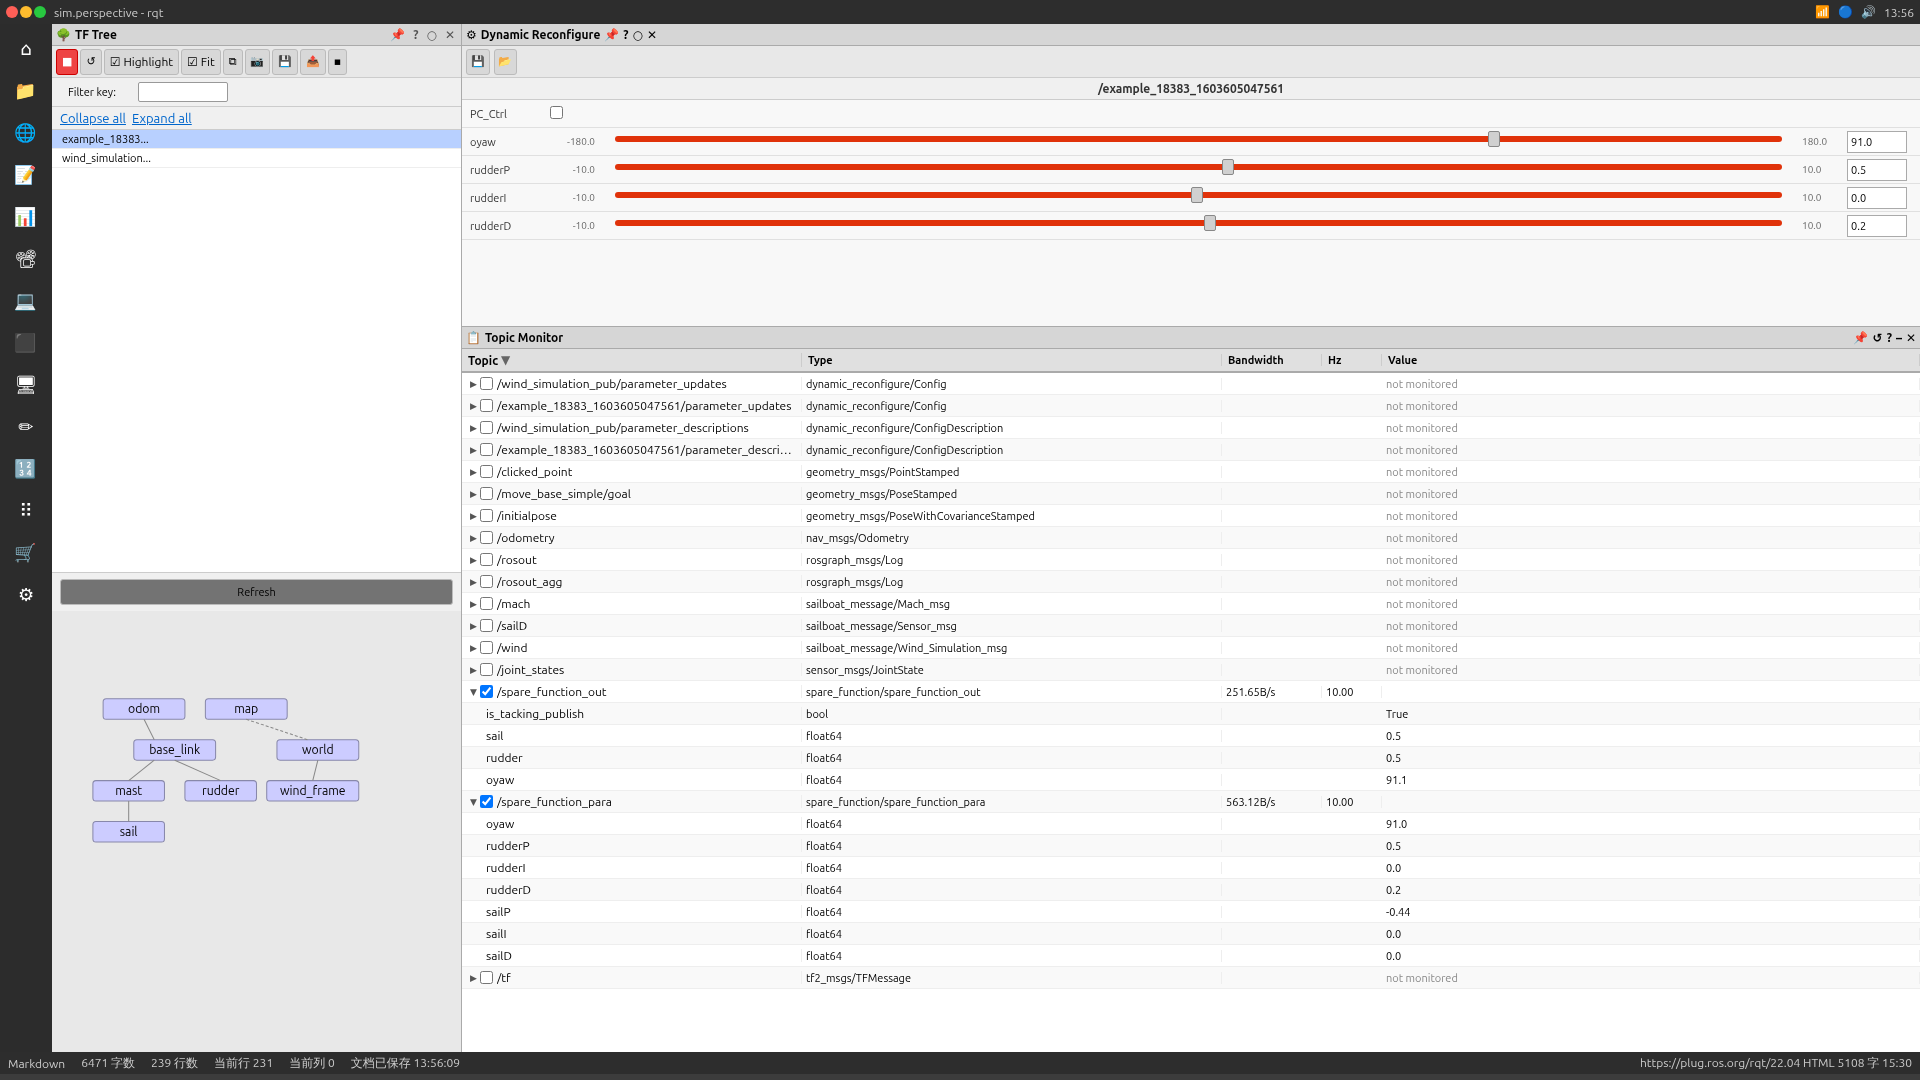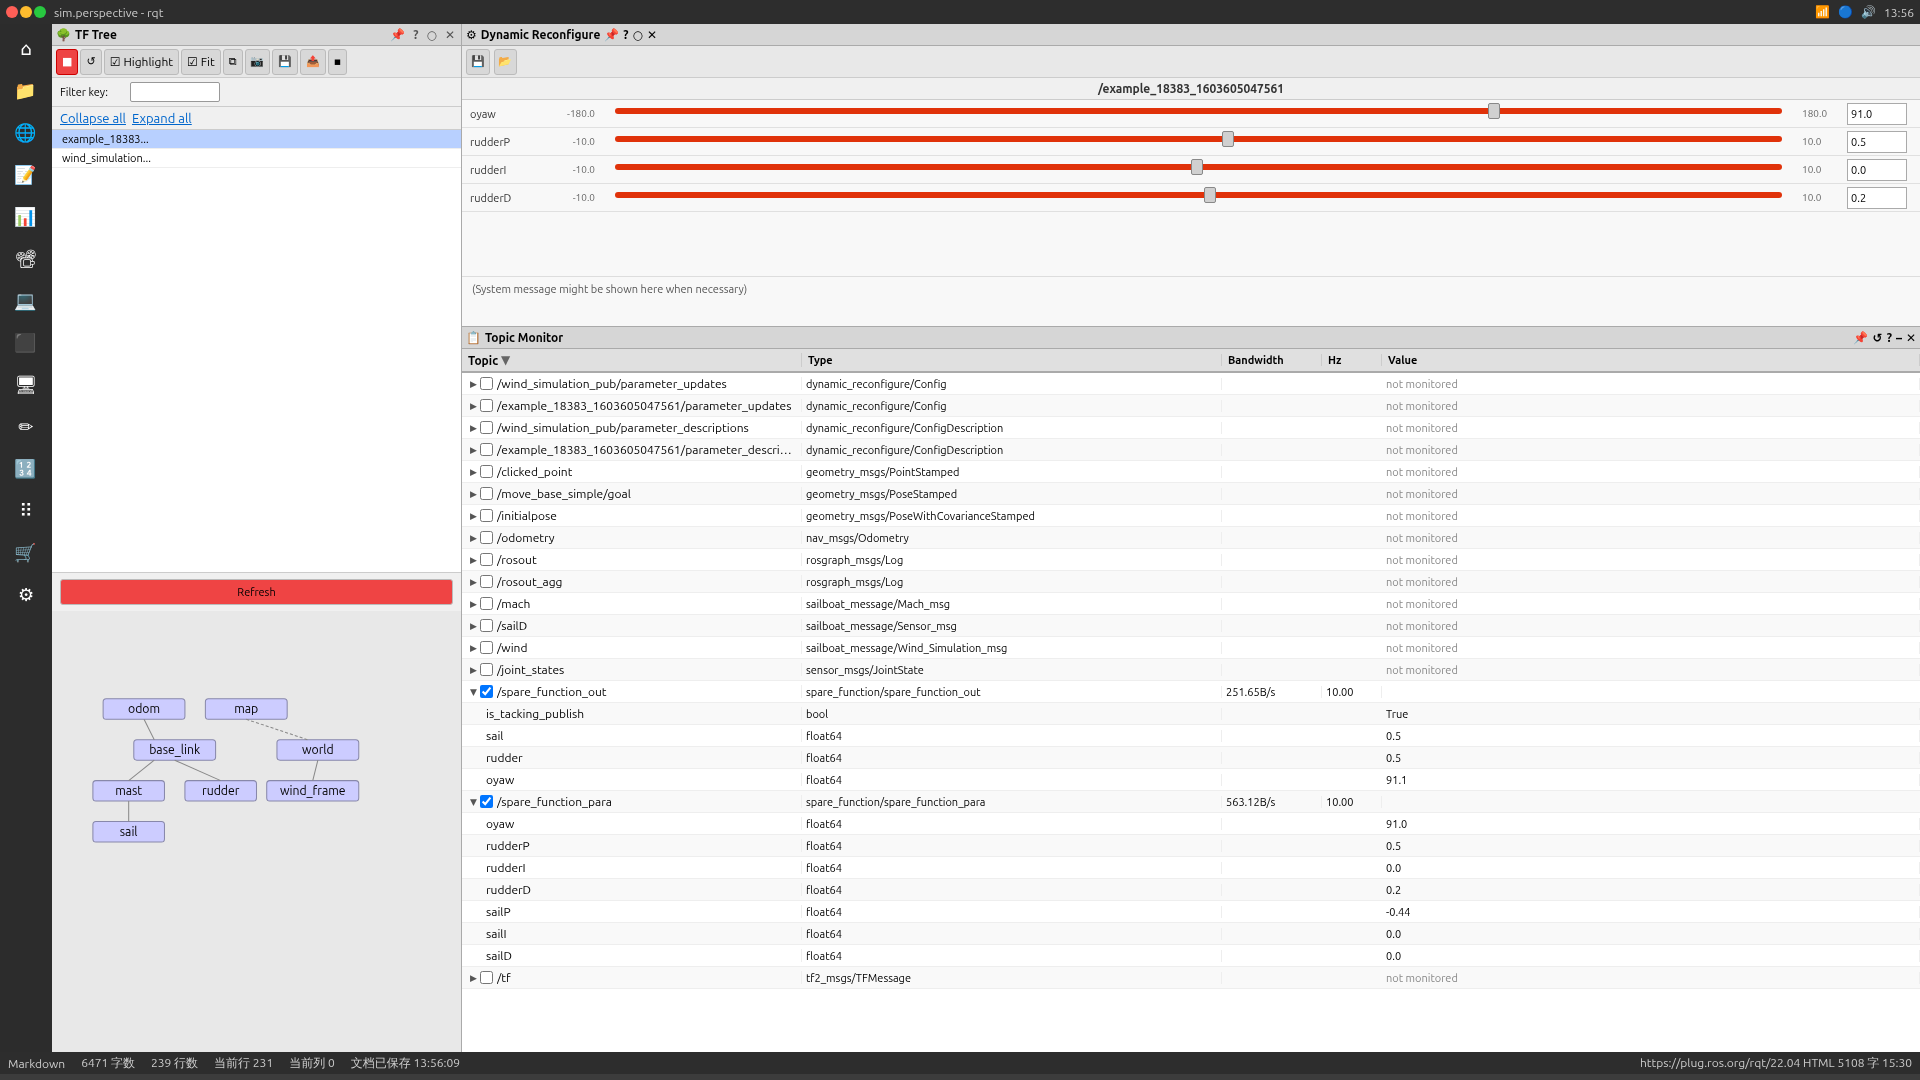--- a/index.html
+++ b/index.html
@@ -17,30 +17,30 @@
     .dock { width: 52px; background: #2c2c2c; display: flex; flex-direction: column; align-items: center; padding: 4px 0; gap: 2px; }
     .dock-icon { width: 40px; height: 40px; border-radius: 8px; display: flex; align-items: center; justify-content: center; cursor: pointer; color: #fff; font-size: 18px; }
 
     
     .tf-tree-panel { width: 410px; background: #f0f0f0; display: flex; flex-direction: column; border-right: 1px solid #aaa; }
     .panel-titlebar { background: #d6d6d6; height: 22px; display: flex; align-items: center; padding: 0 4px; gap: 4px; border-bottom: 1px solid #aaa; font-size: 11px; font-weight: bold; }
     .panel-titlebar .title { flex: 1; }
     .panel-titlebar .btn { cursor: pointer; color: #555; padding: 0 2px; }
     .tf-toolbar { background: #e8e8e8; height: 32px; display: flex; align-items: center; padding: 0 4px; gap: 2px; border-bottom: 1px solid #ccc; }
     .tf-toolbar .tb-btn { height: 26px; padding: 0 5px; background: #d8d8d8; border: 1px solid #bbb; border-radius: 3px; cursor: pointer; display: flex; align-items: center; gap: 3px; font-size: 11px; }
-    .filter-row { display: flex; align-items: center; gap: 22px; padding: 4px 8px; border-bottom: 1px solid #ccc; background: #f0f0f0; }
+    .filter-row { display: flex; align-items: center; gap: 22px; padding: 4px 16px; border-bottom: 1px solid #ccc; background: #f0f0f0; }
     .filter-row label { font-size: 11px; }
     .filter-row input { width: 90px; height: 20px; border: 1px solid #999; padding: 0 3px; font-size: 11px; border-radius: 2px; }
     .collapse-row { display: flex; gap: 6px; padding: 4px 8px; border-bottom: 1px solid #ccc; background: #f0f0f0; }
     .collapse-row .link { color: #06c; cursor: pointer; font-size: 13px; text-decoration: underline; }
     .tree-list { flex: 1; overflow-y: auto; background: #fff; }
     .tree-item { padding: 3px 10px; font-size: 11px; cursor: pointer; border-bottom: 1px solid #eee; }
     .tree-item.selected { background: #b8d0ff; }
     .refresh-btn-row { padding: 6px 8px; border-top: 1px solid #ccc; background: #f0f0f0; }
-    .refresh-btn { width: 100%; height: 26px; background: #ef4444; border: 1px solid #bbb; border-radius: 3px; cursor: pointer; font-size: 11px; }
+    .refresh-btn { width: 100%; height: 26px; background: #737373; border: 1px solid #bbb; border-radius: 3px; cursor: pointer; font-size: 11px; }
     .tf-canvas { flex: 1; background: #e8e8e8; overflow: hidden; position: relative; }
 
     
     .right-area { flex: 1; display: flex; flex-direction: column; overflow: hidden; }
 
     
     .dyn-reconf-panel { background: #f0f0f0; border-bottom: 1px solid #aaa; display: flex; flex-direction: column; }
     .dyn-titlebar { background: #d6d6d6; height: 22px; display: flex; align-items: center; padding: 0 4px; gap: 4px; border-bottom: 1px solid #aaa; font-size: 11px; font-weight: bold; }
     .dyn-body { display: flex; flex-direction: row; min-height: 280px; } 
     .dyn-content { flex: 1; display: flex; flex-direction: column; padding: 0; }
@@ -204,20 +204,24 @@
         <span class="btn">✕</span>
       </div>
       <div class="dyn-body">
         <div class="dyn-content">
           <div class="dyn-toolbar">
             <button class="tb-btn">💾</button>
             <button class="tb-btn">📂</button>
           </div>
           <div class="param-title">/example_18383_1603605047561</div>
           <div class="params-table" id="params-table">
+              <div class="param-row">
+                <div class="param-name">PC_Ctrl</div>
+                <div class="param-check"><input type="checkbox" style=""></div>
+              </div>
               <div class="param-row">
                 <div class="param-name">oyaw</div>
                 <div class="param-slider-area">
                   <div class="param-min">-180.0</div>
                   <div class="slider-track">
                     <div class="slider-thumb" style="left: calc(75.3% - 6px);"></div>
                   </div>
                   <div class="param-max">180.0</div>
                 </div>
                 <div class="param-value"><input type="text" value="91.0" style=""></div>
@@ -249,21 +253,20 @@
                 <div class="param-slider-area">
                   <div class="param-min">-10.0</div>
                   <div class="slider-track">
                     <div class="slider-thumb" style="left: calc(51% - 6px);"></div>
                   </div>
                   <div class="param-max">10.0</div>
                 </div>
                 <div class="param-value"><input type="text" value="0.2" style=""></div>
               </div>
             </div>
-          <div class="system-msg">(System message might be shown here when necessary)</div>
         </div>
       </div>
     </div>
 
     <div class="topic-monitor-panel">
       <div class="topic-titlebar">
         <span>📋</span>
         <span class="title">Topic Monitor</span>
         <span style="flex:1"></span>
         <span class="btn">📌</span>

